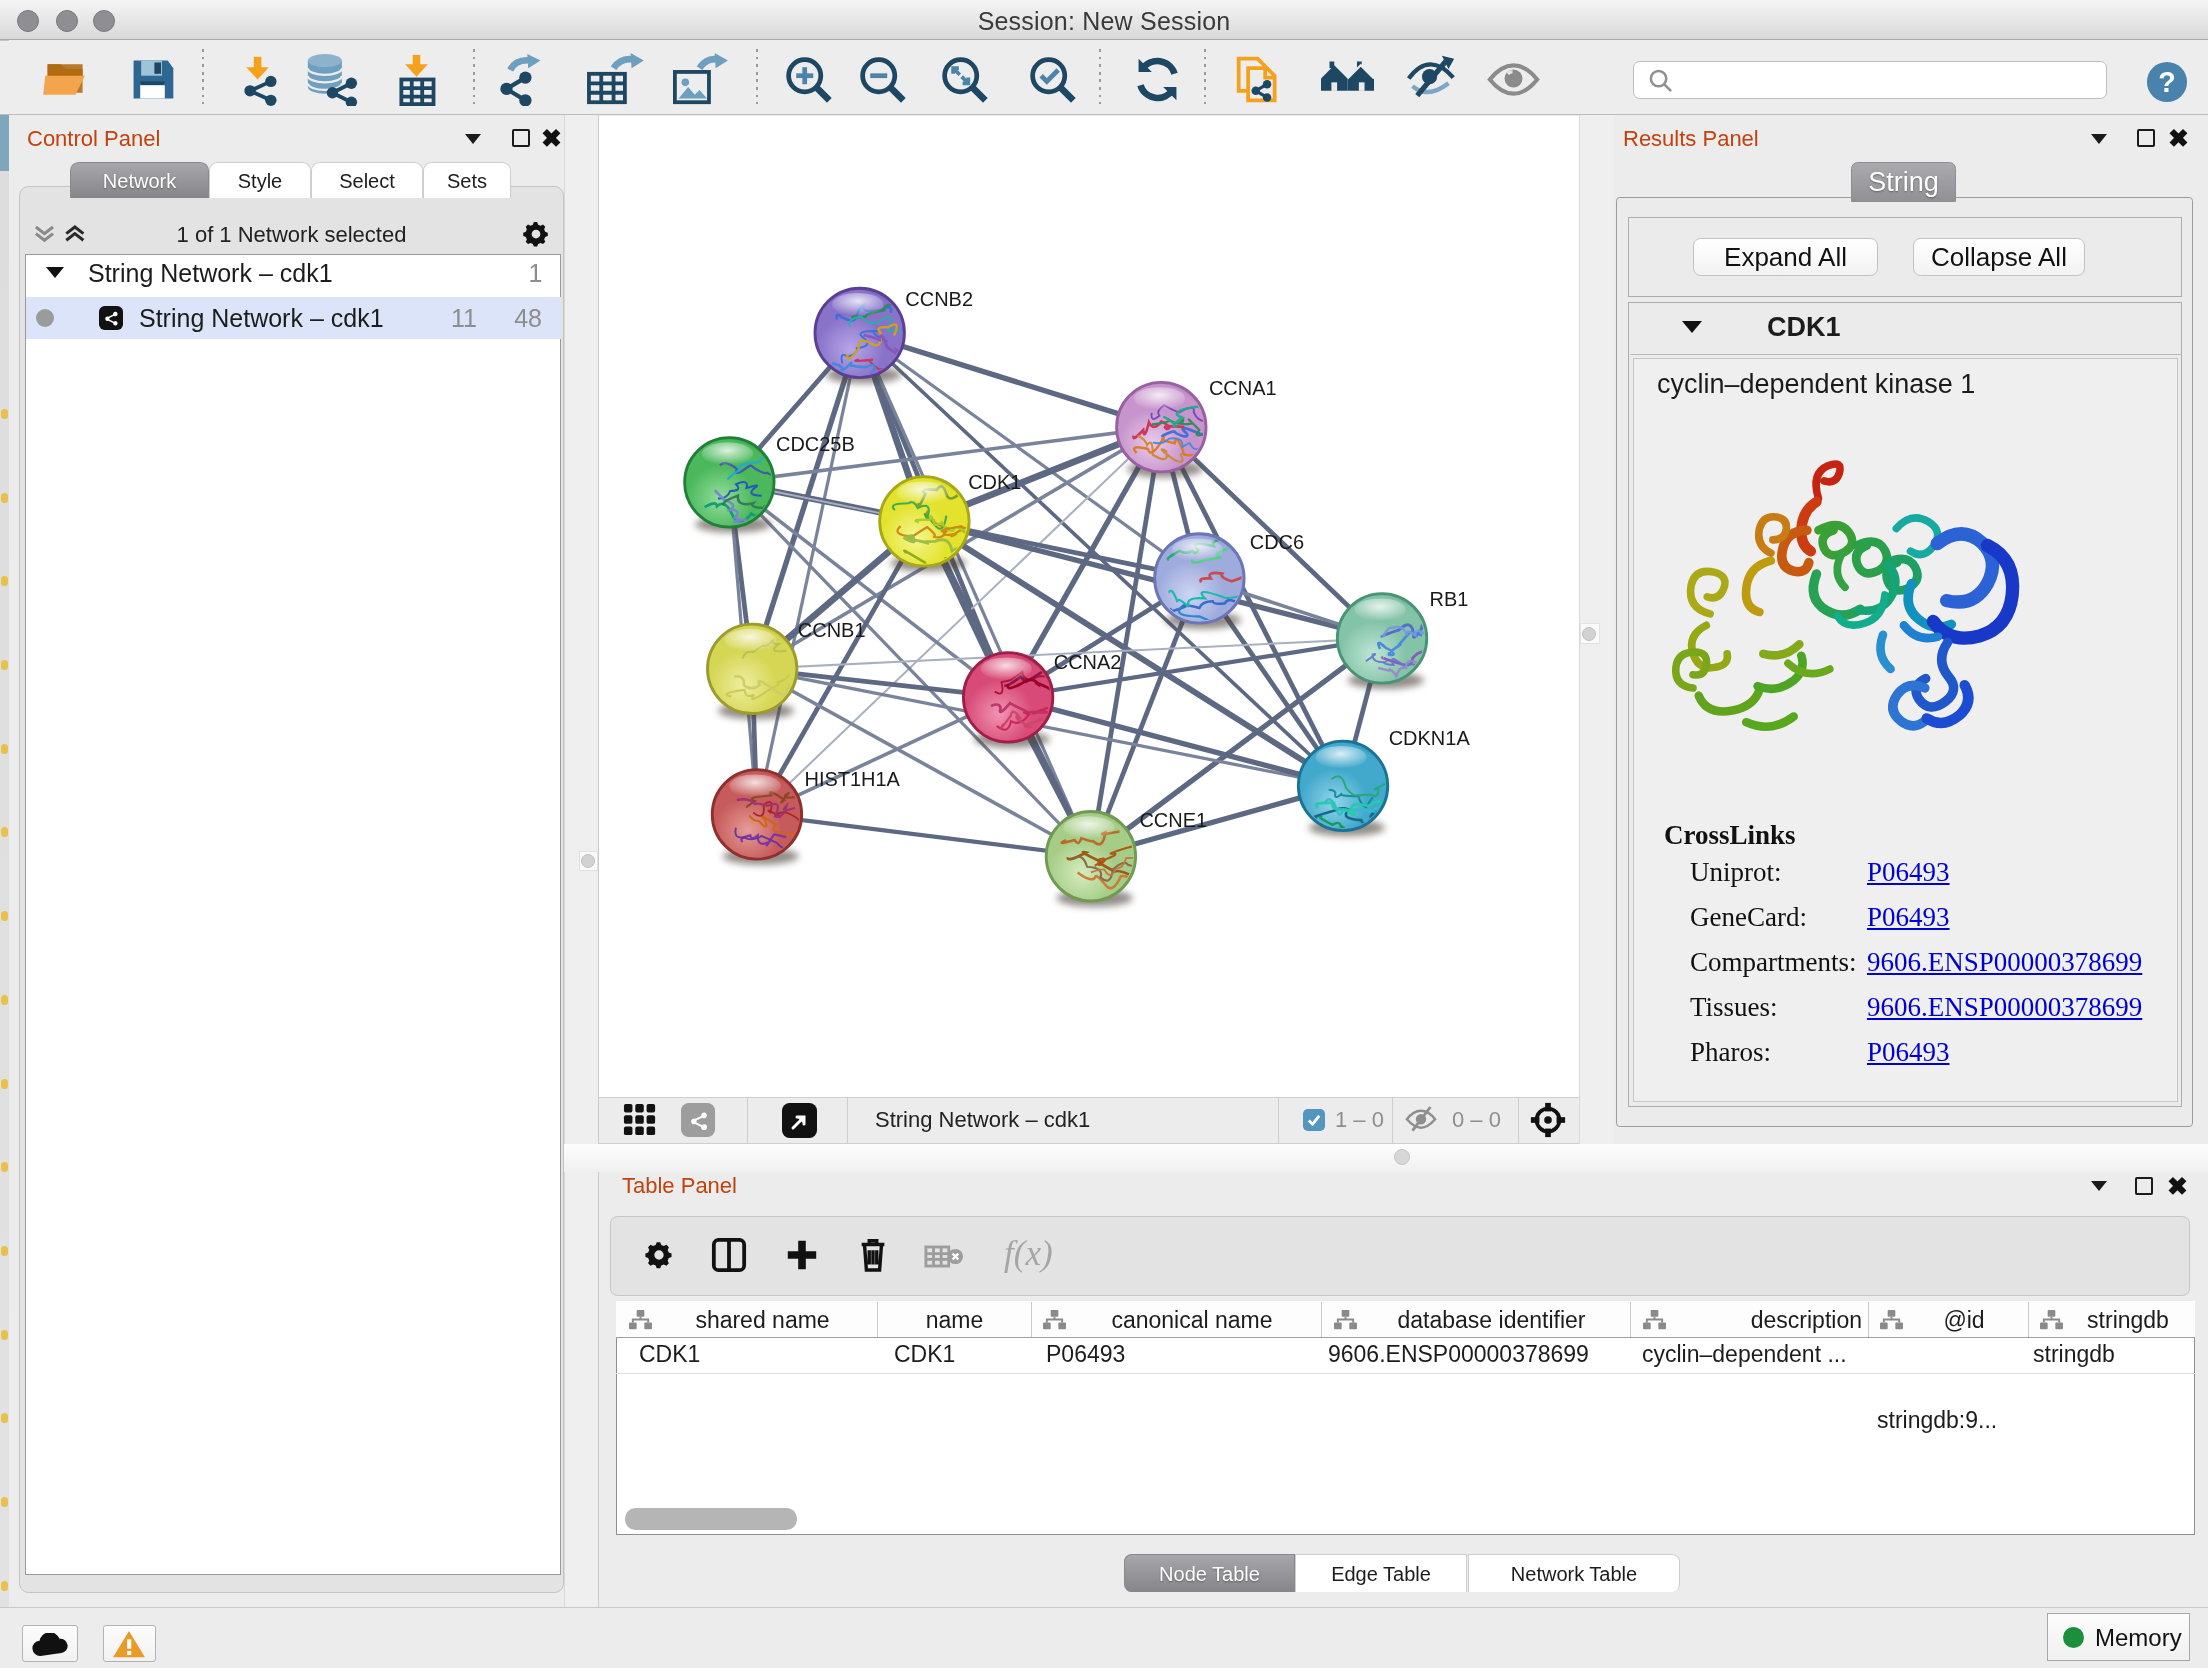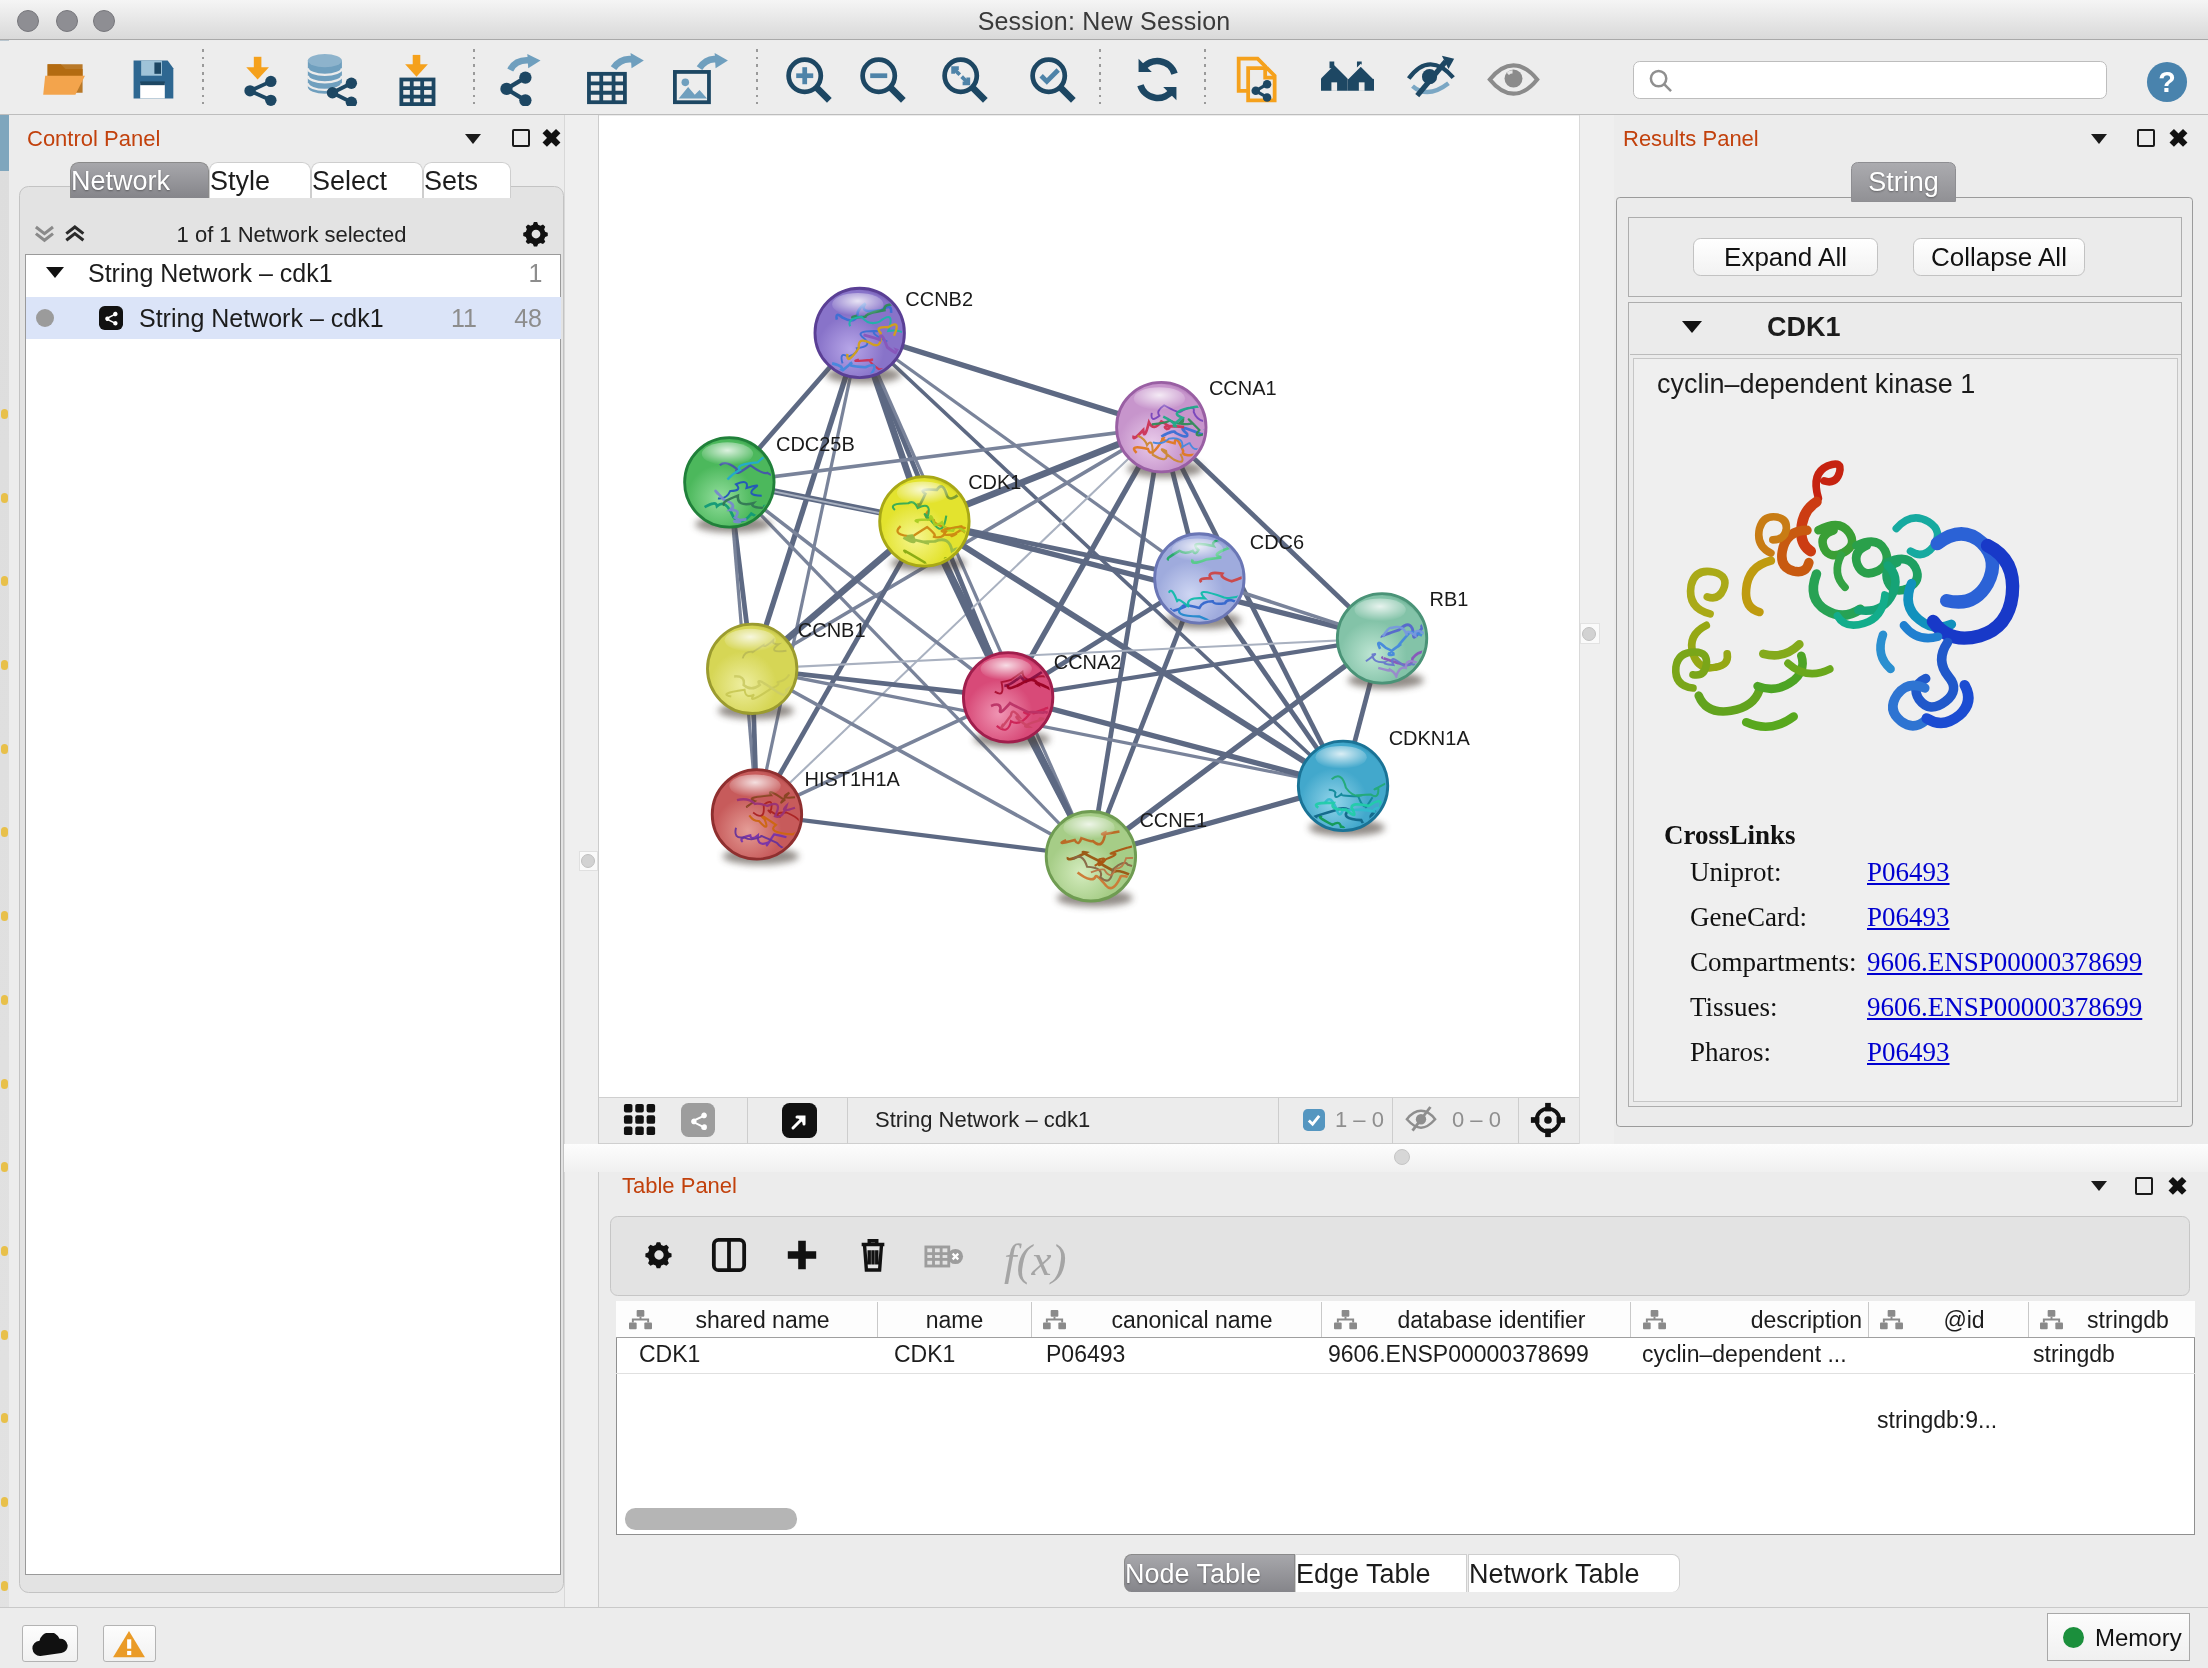--- a/index.html
+++ b/index.html
@@ -10,21 +10,21 @@
 .tl{width:22px;height:22px;border-radius:50%;background:#8e8e93;border:1px solid #77777c;top:9.5px}
 .wintitle{width:100%;text-align:center;top:6.7px;font-size:25px;color:#3a3a3a;font-weight:400;letter-spacing:0.2px}
 .toolbar{left:0;top:41px;width:2208px;height:74px;background:#ededed;border-bottom:1px solid #bdbdbd}
 .tsep{top:49px;width:1.9px;height:55px;background-image:repeating-linear-gradient(#9a9a9a 0 2.9px,transparent 2.9px 7.6px)}
 .ticon{top:53px}
 .searchbox{left:1633px;top:61px;width:474px;height:38px;background:#fff;border:1px solid #bdbdbd;border-radius:6.7px}
 .panelhead{font-size:22px;color:#c2410c}
 .ctrl-tri{width:0;height:0;border-left:8.6px solid transparent;border-right:8.6px solid transparent;border-top:10.5px solid #1a1a1a}
 .ctrl-sq{width:18px;height:18px;border:2.4px solid #1a1a1a;border-radius:1.9px}
 .xmark{font-size:25px;font-weight:bold;color:#111;line-height:19px}
-.tab{height:36px;border:1px solid #cecece;border-bottom:none;border-radius:8.6px 8.6px 0 0;background:#fff;text-align:left;font-size:27px;line-height:36px}
+.tab{height:36px;border:1px solid #cecece;border-bottom:none;border-radius:8.6px 8.6px 0 0;background:#fff;text-align:center;font-size:20px;line-height:36px}
 .tabsel{background:linear-gradient(#a7a7ab,#85858a);color:#fff;border-color:#8a8a8a;text-shadow:0 1px 1.9px rgba(0,0,0,.35)}
 .btn{background:linear-gradient(#ffffff,#f2f2f2);border:1px solid #c2c2c2;border-radius:7.6px;text-align:center;font-size:26px;color:#111}
 </style>
 </head>
 <body>
 
 <div class="abs" style="left:0;top:40px;width:8.6px;height:1628px;background:linear-gradient(#b9c6cf 0px,#cfd8de 57px,#dddddd 114px,#e2e2e2 100%)"></div>
 <div class="abs" style="left:0;top:114px;width:8.6px;height:57px;background:#7fa6bd"></div>
 <div class="abs" style="left:1px;top:409px;width:6.7px;height:9.5px;border-radius:3.8px;background:#e8c04a"></div>
 <div class="abs" style="left:1px;top:493px;width:6.7px;height:9.5px;border-radius:3.8px;background:#e8c04a"></div>
@@ -722,21 +722,21 @@
     <g stroke="#9d9d9d" stroke-width="3" fill="none">
       <rect x="2" y="4" width="24" height="20"></rect>
       <line x1="2" y1="11" x2="26" y2="11"></line>
       <line x1="2" y1="17" x2="26" y2="17"></line>
       <line x1="10" y1="4" x2="10" y2="24"></line>
       <line x1="18" y1="4" x2="18" y2="24"></line>
     </g>
     <circle cx="33" cy="14" r="8" fill="#9d9d9d"></circle>
     <path d="M30 11l6 6M36 11l-6 6" stroke="#fff" stroke-width="2.4"></path>
   </svg>
-<div class="abs" style="left:1004px;top:1234px;font-family:'Liberation Serif',serif;font-style:italic;font-size:45px;color:#a5a5a5">f(x)</div>
+<div class="abs" style="left:1004px;top:1234px;font-family:'Liberation Serif',serif;font-style:italic;font-size:35px;color:#a5a5a5">f(x)</div>
 <div class="abs" style="left:616px;top:1301px;width:1579px;height:234px;background:#fff;border:1px solid #8f8f8f"></div>
 <div class="abs" style="left:616px;top:1301px;width:1579px;height:37px;background:#fdfdfd;border-bottom:1px solid #9f9f9f"></div>
 <svg class="abs" style="left:628px;top:1309px" width="25" height="23" viewBox="0 0 26 24">
     <g fill="#8a8a8a">
       <rect x="9" y="1" width="8" height="7" rx="1"></rect>
       <rect x="1" y="14" width="8" height="7" rx="1"></rect>
       <rect x="17" y="14" width="8" height="7" rx="1"></rect>
     </g>
     <path d="M13 8v3M5 14v-3h16v3" stroke="#8a8a8a" stroke-width="2" fill="none"></path>
   </svg>

